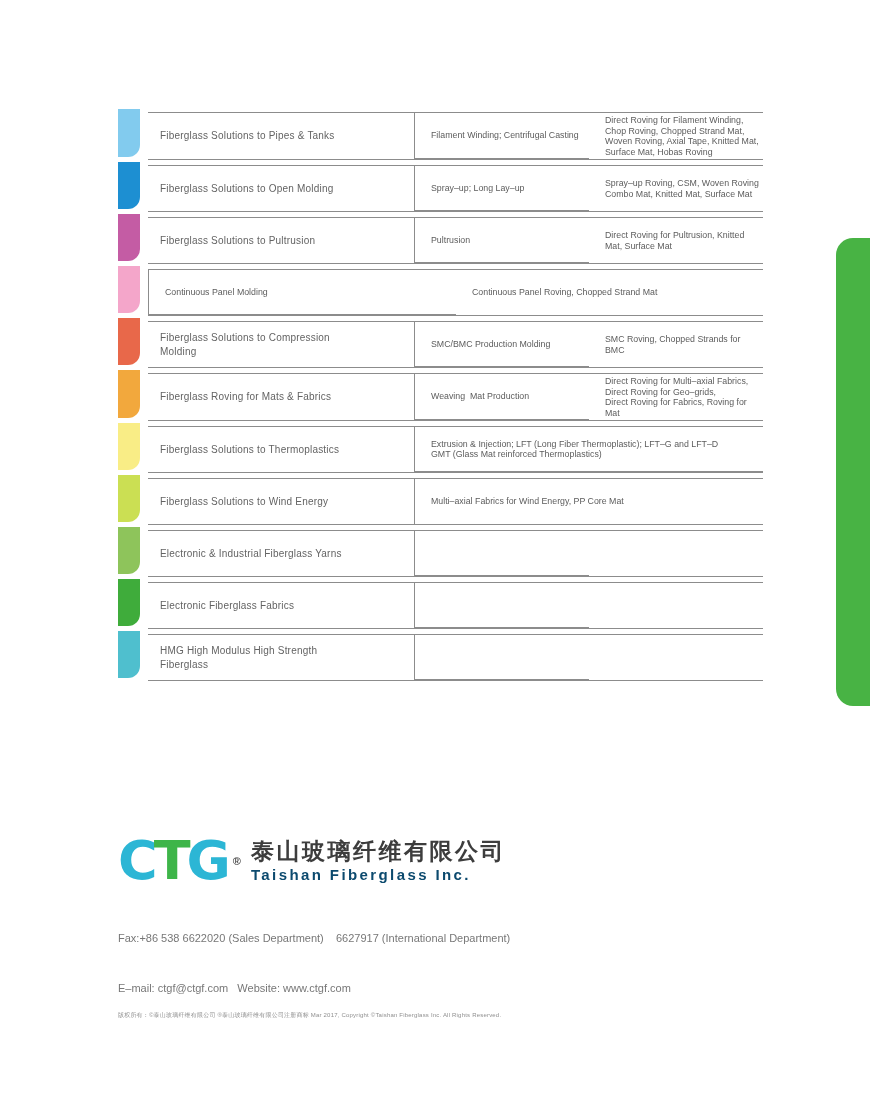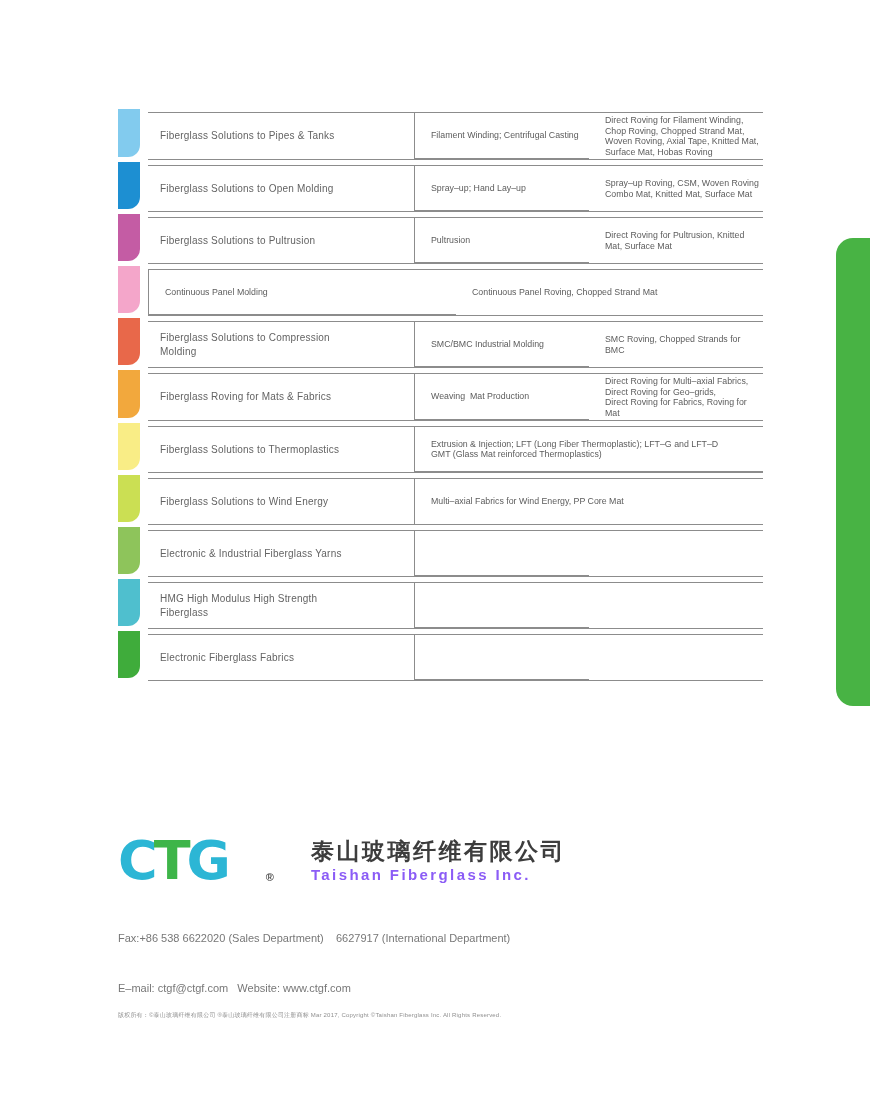--- a/index.html
+++ b/index.html
@@ -15,26 +15,26 @@
               font-size:10px;line-height:14px;color:#636363;letter-spacing:0.2px;white-space:pre-line;}
   .detail-cell{flex:1;border-left:1px solid #8c8c8c;display:flex;flex-direction:row;}
   .detail-top,.detail-bottom{flex:1;display:flex;align-items:center;padding:2px 4px 2px 16px;
               font-size:8.8px;line-height:10.5px;color:#5c5c5c;white-space:pre-wrap;}
   .detail-top{border-bottom:1px solid #8c8c8c;}
 
   
   .side-tab{position:absolute;left:836px;top:238px;width:36px;height:468px;border-radius:17px 0 0 17px;}
 
   
-  .logo-block{position:absolute;left:118px;top:838px;display:flex;align-items:flex-end;gap:33px;}
+  .logo-block{position:absolute;left:118px;top:838px;display:flex;align-items:center;}
   .ctg{font-weight:bold;font-size:54px;line-height:46px;letter-spacing:-4px;font-family:"DejaVu Sans",sans-serif;}
   .reg{font-size:11px;color:#4a4a4a;margin:0 4px 0 6px;line-height:14px;font-weight:bold;}
-  .names{}
+  .names{margin-left:6px;}
   .name-cn{font-size:23px;font-weight:bold;color:#3d3d3d;letter-spacing:2.5px;line-height:27px;}
-  .name-en{font-size:15px;font-weight:bold;color:#8b5cf6;letter-spacing:2.4px;line-height:19px;}
+  .name-en{font-size:15px;font-weight:bold;color:#0c4a6e;letter-spacing:2.4px;line-height:19px;}
 
   
   .contact{position:absolute;left:118px;top:896px;font-size:11px;line-height:16.8px;color:#777777;white-space:pre-wrap;}
 
   
   .footer-note{position:absolute;left:118px;top:1011px;font-size:6px;color:#8f8f8f;letter-spacing:0.2px;}
 </style>
 </head>
 <body>
 
@@ -51,21 +51,21 @@
 Woven Roving, Axial Tape, Knitted Mat, Surface Mat, Hobas Roving</div>
         </div>
       </div>
     </div>
 
     <div class="trow">
       <div class="tab" style="background: rgb(29, 143, 210);"></div>
       <div class="row-body">
         <div class="label-cell">Fiberglass Solutions to Open Molding</div>
         <div class="detail-cell">
-          <div class="detail-top">Spray–up; Hand Lay–up</div>
+          <div class="detail-top">Spray–up; Long Lay–up</div>
           <div class="detail-bottom">Spray–up Roving, CSM, Woven Roving
 Combo Mat, Knitted Mat, Surface Mat</div>
         </div>
       </div>
     </div>
 
     <div class="trow">
       <div class="tab" style="background: rgb(196, 92, 164);"></div>
       <div class="row-body">
         <div class="label-cell">Fiberglass Solutions to Pultrusion</div>
@@ -85,21 +85,21 @@
         </div>
       </div>
     </div>
 
     <div class="trow">
       <div class="tab" style="background: rgb(232, 104, 74);"></div>
       <div class="row-body">
         <div class="label-cell">Fiberglass Solutions to Compression
 Molding</div>
         <div class="detail-cell">
-          <div class="detail-top">SMC/BMC Industrial Molding</div>
+          <div class="detail-top">SMC/BMC Production Molding</div>
           <div class="detail-bottom">SMC Roving, Chopped Strands for BMC</div>
         </div>
       </div>
     </div>
 
     <div class="trow">
       <div class="tab" style="background: rgb(242, 168, 61);"></div>
       <div class="row-body">
         <div class="label-cell">Fiberglass Roving for Mats &amp; Fabrics</div>
         <div class="detail-cell">
@@ -136,35 +136,35 @@
       <div class="row-body">
         <div class="label-cell">Electronic &amp; Industrial Fiberglass Yarns</div>
         <div class="detail-cell">
           <div class="detail-top"></div>
           <div class="detail-bottom"></div>
         </div>
       </div>
     </div>
 
     <div class="trow">
-      <div class="tab" style="background: rgb(79, 191, 206);"></div>
+      <div class="tab" style="background: rgb(63, 172, 59);"></div>
       <div class="row-body">
-        <div class="label-cell">HMG High Modulus High Strength
-Fiberglass</div>
+        <div class="label-cell">Electronic Fiberglass Fabrics</div>
         <div class="detail-cell">
           <div class="detail-top"></div>
           <div class="detail-bottom"></div>
         </div>
       </div>
     </div>
 
     <div class="trow">
-      <div class="tab" style="background: rgb(63, 172, 59);"></div>
+      <div class="tab" style="background: rgb(79, 191, 206);"></div>
       <div class="row-body">
-        <div class="label-cell">Electronic Fiberglass Fabrics</div>
+        <div class="label-cell">HMG High Modulus High Strength
+Fiberglass</div>
         <div class="detail-cell">
           <div class="detail-top"></div>
           <div class="detail-bottom"></div>
         </div>
       </div>
     </div>
   </div>
 
   <div class="side-tab" style="background: rgb(72, 179, 68);"></div>
 

